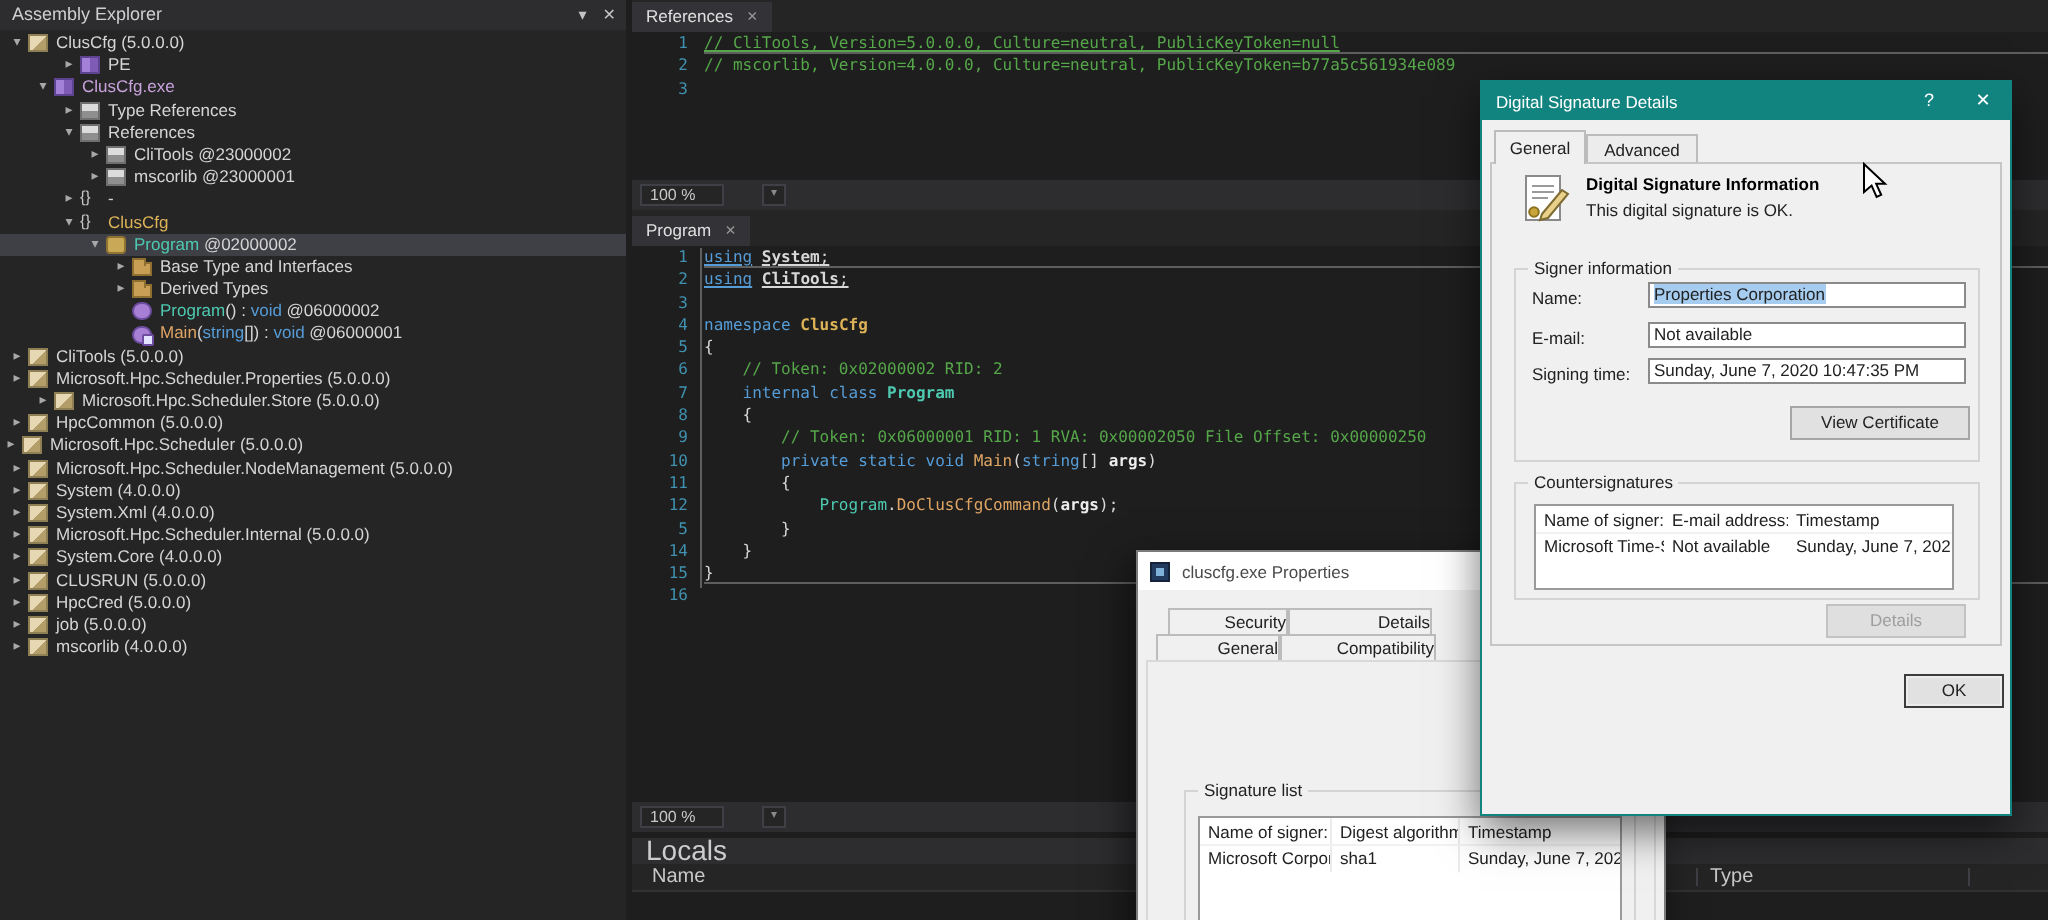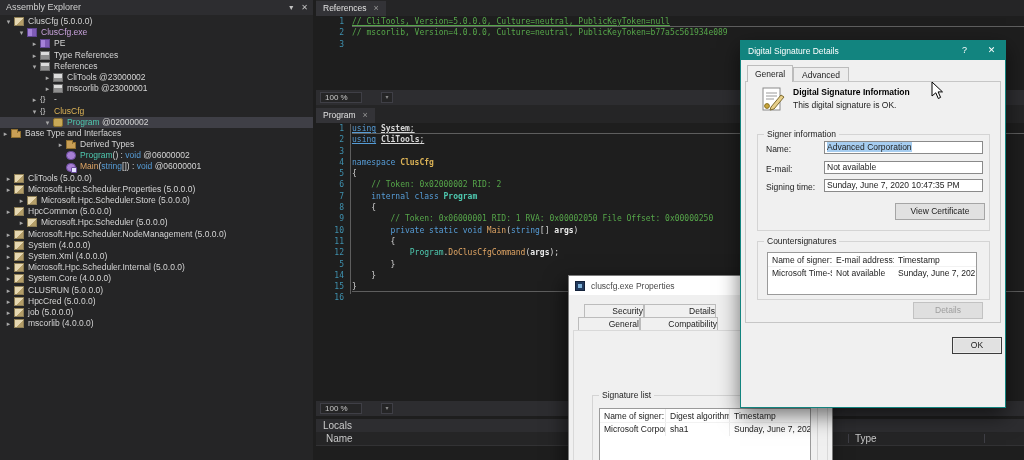--- a/index.html
+++ b/index.html
@@ -52,21 +52,21 @@
 .code-body.rule{border-bottom:1px solid #5e5e5e}
 .code-body span{white-space:pre}
 .tk-kw{color:#569cd6}.tk-cmt{color:#56a64a}.tk-ty{color:#4ec9b0}.tk-m{color:#e0a564}
 .tk-ns{color:#dcb356}.tk-pl{color:#d8d8d8}.tk-pr{color:#ececec;font-weight:bold}
 .tk-b{font-weight:bold}.tk-u{text-decoration:underline}
 .sel-guide{position:absolute;left:34px;top:124px;height:170px;width:1px;background:#5e5e5e}
 .zoombar{position:absolute;left:0;right:0;height:15px;background:#2d2d30;display:flex;align-items:center;padding-left:4px;gap:19px}
 .zb-top{top:90px}.zb-main{top:401px}
 .zoom-box{width:42px;height:11px;background:#252526;border:1px solid #3f3f46;color:#c8c8c8;font-size:8px;line-height:9px;padding:0 4px}
 .zoom-arrow{width:12px;height:11px;background:#252526;border:1px solid #3f3f46;color:#8a8a8a;font-size:6px;line-height:9px;text-align:center}
-.locals-header{position:absolute;top:419px;left:0;right:0;height:13px;background:#2d2d30;color:#cccccc;font-size:10px;line-height:13px;padding-left:7px}
+.locals-header{position:absolute;top:419px;left:0;right:0;height:13px;background:#2d2d30;color:#cccccc;font-size:14px;line-height:13px;padding-left:7px}
 .locals-cols{position:absolute;top:432px;left:0;right:0;height:14px;background:#252526;color:#c8c8c8;font-size:10px;line-height:14px;border-bottom:1px solid #323234}
 .col-name{position:absolute;left:10px}
 .col-type{position:absolute;left:539px}
 .col-sep{position:absolute;top:2px;bottom:2px;width:1px;background:#3f3f46}
 
 
 .dlg{position:absolute;background:#f0f0f0;font-size:8.5px;color:#222}
 .props{left:568px;top:275px;width:265px;height:200px;border:1px solid #7b7b7b;box-shadow:-4px 6px 18px rgba(0,0,0,.55);z-index:10}
 .props-title{height:19px;background:#fff;display:flex;align-items:center;gap:6px;padding-left:6px;color:#4a4a4a}
 .app-icon{width:10px;height:10px;background:#223a5e;border:1px solid #14223a;position:relative}
@@ -124,29 +124,29 @@
         <span>▾</span>
         <span>✕</span>
       </span>
     </div>
     <div class="tree">
         <div class="tree-row" style="padding-left: 3px;">
           <span class="expander">▾</span>
           <span class="ticon ic-assembly"></span>
           <span class="tp-plain">ClusCfg (5.0.0.0)</span>
         </div>
+        <div class="tree-row" style="padding-left: 29px;">
+          <span class="expander">▸</span>
+          <span class="ticon ic-pe"></span>
+          <span class="tp-plain">PE</span>
+        </div>
         <div class="tree-row" style="padding-left: 16px;">
           <span class="expander">▾</span>
           <span class="ticon ic-module"></span>
           <span class="tp-purple">ClusCfg.exe</span>
-        </div>
-        <div class="tree-row" style="padding-left: 29px;">
-          <span class="expander">▸</span>
-          <span class="ticon ic-pe"></span>
-          <span class="tp-plain">PE</span>
         </div>
         <div class="tree-row" style="padding-left: 29px;">
           <span class="expander">▸</span>
           <span class="ticon ic-refs"></span>
           <span class="tp-plain">Type References</span>
         </div>
         <div class="tree-row" style="padding-left: 29px;">
           <span class="expander">▾</span>
           <span class="ticon ic-refs"></span>
           <span class="tp-plain">References</span>
@@ -170,21 +170,21 @@
           <span class="expander">▾</span>
           <span class="ticon ic-ns"></span>
           <span class="tp-gold">ClusCfg</span>
         </div>
         <div class="tree-row sel" style="padding-left: 42px;">
           <span class="expander">▾</span>
           <span class="ticon ic-class"></span>
           <span class="tp-teal">Program</span>
           <span class="tp-plain"> @02000002</span>
         </div>
-        <div class="tree-row" style="">
+        <div class="tree-row" style="padding-left: 55px;">
           <span class="expander">▸</span>
           <span class="ticon ic-folder"></span>
           <span class="tp-plain">Base Type and Interfaces</span>
         </div>
         <div class="tree-row" style="padding-left: 55px;">
           <span class="expander">▸</span>
           <span class="ticon ic-folder"></span>
           <span class="tp-plain">Derived Types</span>
         </div>
         <div class="tree-row" style="padding-left: 55px;">
@@ -218,21 +218,21 @@
         <div class="tree-row" style="padding-left: 16px;">
           <span class="expander">▸</span>
           <span class="ticon ic-assembly"></span>
           <span class="tp-plain">Microsoft.Hpc.Scheduler.Store (5.0.0.0)</span>
         </div>
         <div class="tree-row" style="padding-left: 3px;">
           <span class="expander">▸</span>
           <span class="ticon ic-assembly"></span>
           <span class="tp-plain">HpcCommon (5.0.0.0)</span>
         </div>
-        <div class="tree-row" style="padding-left: 16px;">
+        <div class="tree-row" style="padding-left: 0;">
           <span class="expander">▸</span>
           <span class="ticon ic-assembly"></span>
           <span class="tp-plain">Microsoft.Hpc.Scheduler (5.0.0.0)</span>
         </div>
         <div class="tree-row" style="padding-left: 3px;">
           <span class="expander">▸</span>
           <span class="ticon ic-assembly"></span>
           <span class="tp-plain">Microsoft.Hpc.Scheduler.NodeManagement (5.0.0.0)</span>
         </div>
         <div class="tree-row" style="padding-left: 3px;">
@@ -446,21 +446,21 @@
         <polygon points="10,20 20,8 23,10 13,22 9,23" fill="#e8d08a" stroke="#7c6a30"></polygon>
       </svg>
     </span>
     <div class="sig-head">Digital Signature Information</div>
     <div class="sig-sub">This digital signature is OK.</div>
 
     <div class="sgroup sg1">
       <span class="group-label">Signer information</span>
       <div id="sig-fields">
           <div class="fld-label" style="top: 9px;">Name:</div>
-          <div class="fld-box" style="top: 6px;"><span class="selhl">Advanced Corporation</span></div>
+          <div class="fld-box" style="top: 6px;"><span class="selhl">Properties Corporation</span></div>
           <div class="fld-label" style="top: 29px;">E-mail:</div>
           <div class="fld-box" style="top: 26px;"><span>Not available</span></div>
           <div class="fld-label" style="top: 47px;">Signing time:</div>
           <div class="fld-box" style="top: 44px;"><span>Sunday, June 7, 2020 10:47:35 PM</span></div>
         </div>
       <div class="btn vcert">View Certificate</div>
     </div>
 
     <div class="sgroup sg2">
       <span class="group-label">Countersignatures</span>

